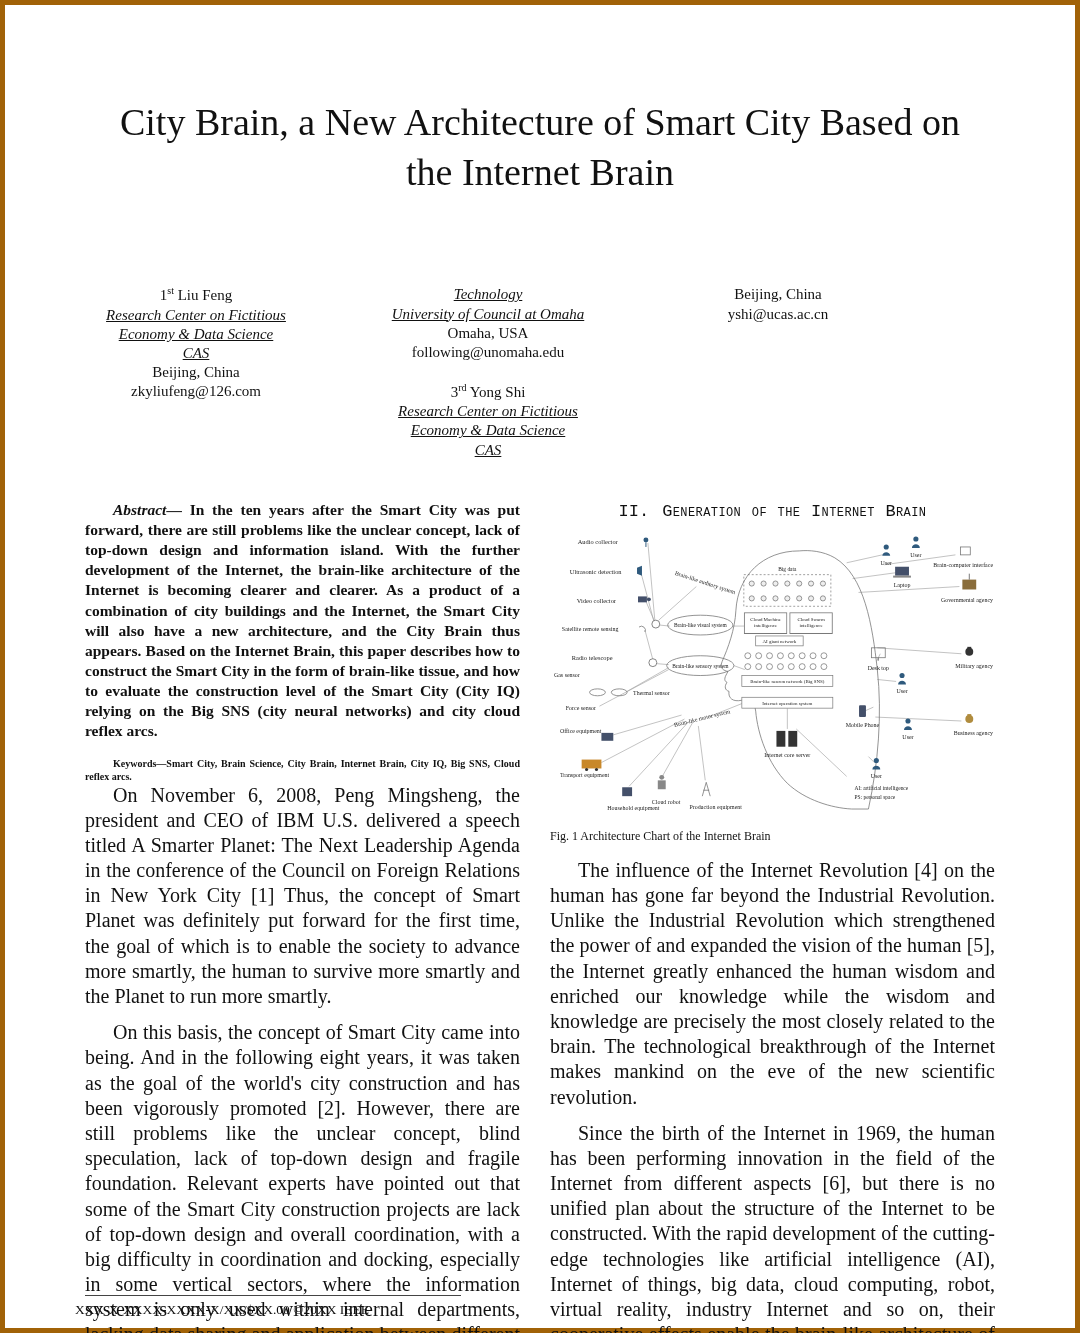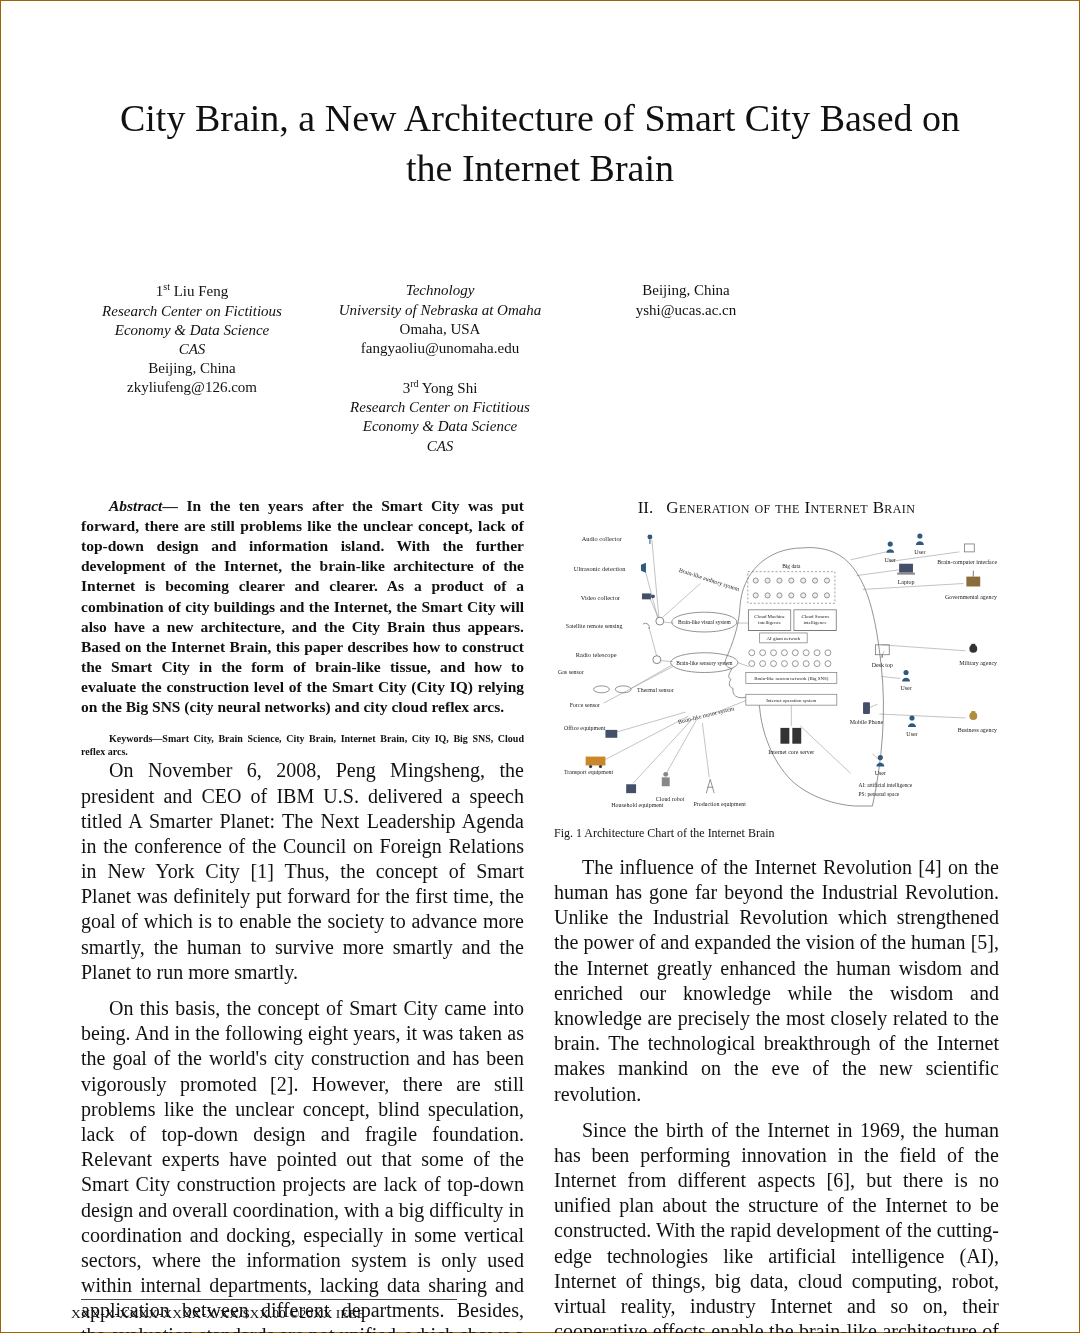--- a/index.html
+++ b/index.html
@@ -1,45 +1,45 @@
 <!DOCTYPE html>
 <html><head>
 <meta charset="utf-8">
 <style>
   * { margin:0; padding:0; box-sizing:border-box; }
   html,body { background:#ffffff; }
   body {
     width:1080px; height:1333px; position:relative; overflow:hidden;
     font-family:"Liberation Serif", serif; color:#111;
   }
-  .page { position:absolute; inset:0; background:#fff; padding:0 80px; border:1px solid #a16207; }
+  .page { position:absolute; inset:0; background:#fff; padding:0 80px; border:5px solid #a16207; }
 
   .title {
     font-weight:400; font-size:38px; line-height:1.32; text-align:center;
     margin:92px auto 0; max-width:880px;
   }
 
-  .authors { display:flex; margin-top:88px; font-size:15px; line-height:1.28; }
+  .authors { display:flex; margin-top:88px; font-size:15px; line-height:1.28;gap:44px; }
   .author-col { text-align:center; }
   .col1 { width:222px; }
   .col2 { width:238px; margin-left:18px; }
   .col3 { width:170px; margin-left:42px; }
-  .italic { font-style:italic; }
+  .italic { font-style:italic;text-decoration:underline; }
   .group-b { margin-top:24px; }
   .col2 .group-b { margin-top:20px; }
   sup { font-size:10px; }
 
   .columns { display:flex; gap:30px; margin-top:40px; }
   .col { width:445px; }
 
   .abstract { font-weight:bold; font-size:15.5px; line-height:1.3; text-align:justify; text-indent:28px; }
   .abstract .lead { font-style:italic; }
   .keywords { font-weight:bold; font-size:10px; line-height:1.3; text-align:justify; text-indent:28px; margin-top:15px; }
 
-  .sec-head { text-align:center; font-size:17px; margin:20px 0 10px; }
+  .sec-head { text-align:center; font-size:17px; margin:20px 0 10px;font-family:Liberation Mono, monospace; }
   .sec-head .num { margin-right:13px; }
   .sec-head .t { font-variant:small-caps; letter-spacing:.4px; }
   .col-right .sec-head { margin-top:2px; }
 
   .para { font-size:20px; line-height:1.26; text-align:justify; text-indent:28px; margin-bottom:11px; }
 
   .figure { margin:10px 0 2px; }
   .figure svg { display:block; margin:0 auto; }
   .fig-caption { font-size:12px; margin:6px 0 14px; }
 
@@ -78,23 +78,23 @@
         <div class="italic">Economy &amp; Data Science</div>
         <div class="italic">CAS</div>
         <div>Beijing, China</div>
         <div>zkyliufeng@126.com</div>
       </div>
     </div>
 
     <div class="author-col col2">
       <div>
         <div class="italic">Technology</div>
-        <div class="italic">University of Nebraska at Omaha</div>
+        <div class="italic">University of Council at Omaha</div>
         <div>Omaha, USA</div>
-        <div>fangyaoliu@unomaha.edu</div>
+        <div>following@unomaha.edu</div>
       </div>
       <div class="group-b">
         <div><span>3</span><sup>rd</sup> <span>Yong Shi</span></div>
         <div class="italic">Research Center on Fictitious</div>
         <div class="italic">Economy &amp; Data Science</div>
         <div class="italic">CAS</div>
       </div>
     </div>
 
     <div class="author-col col3">

